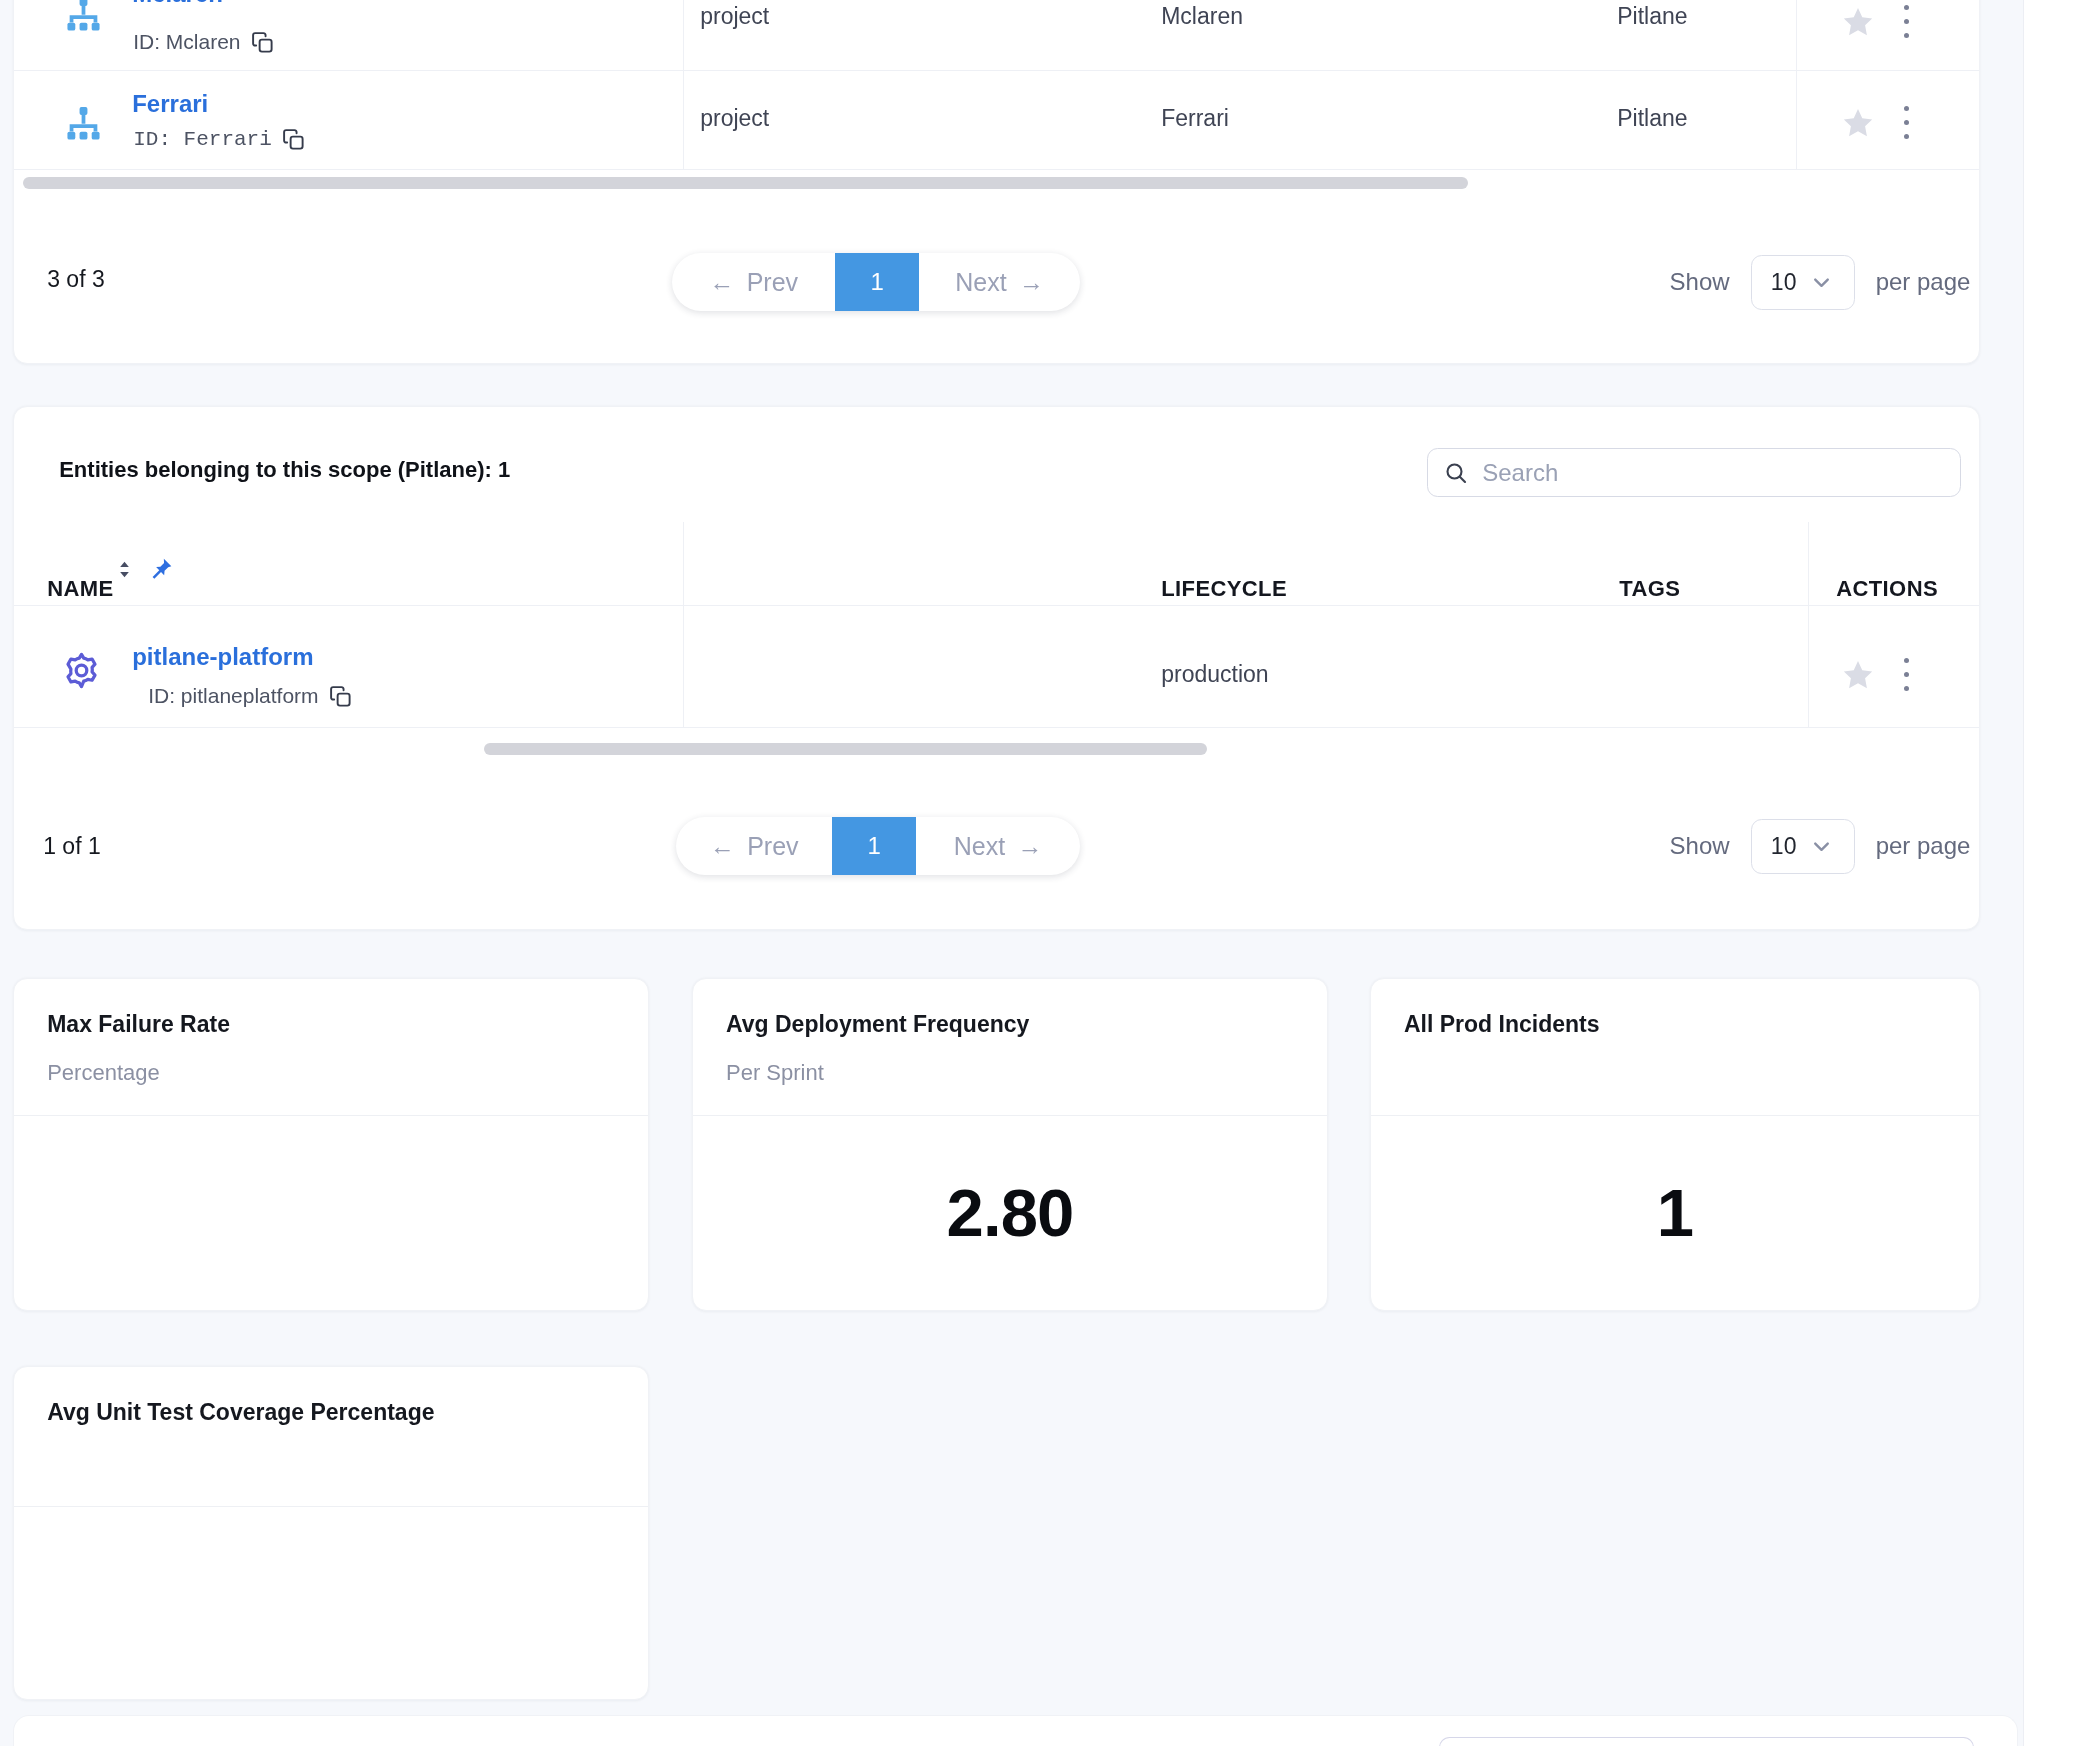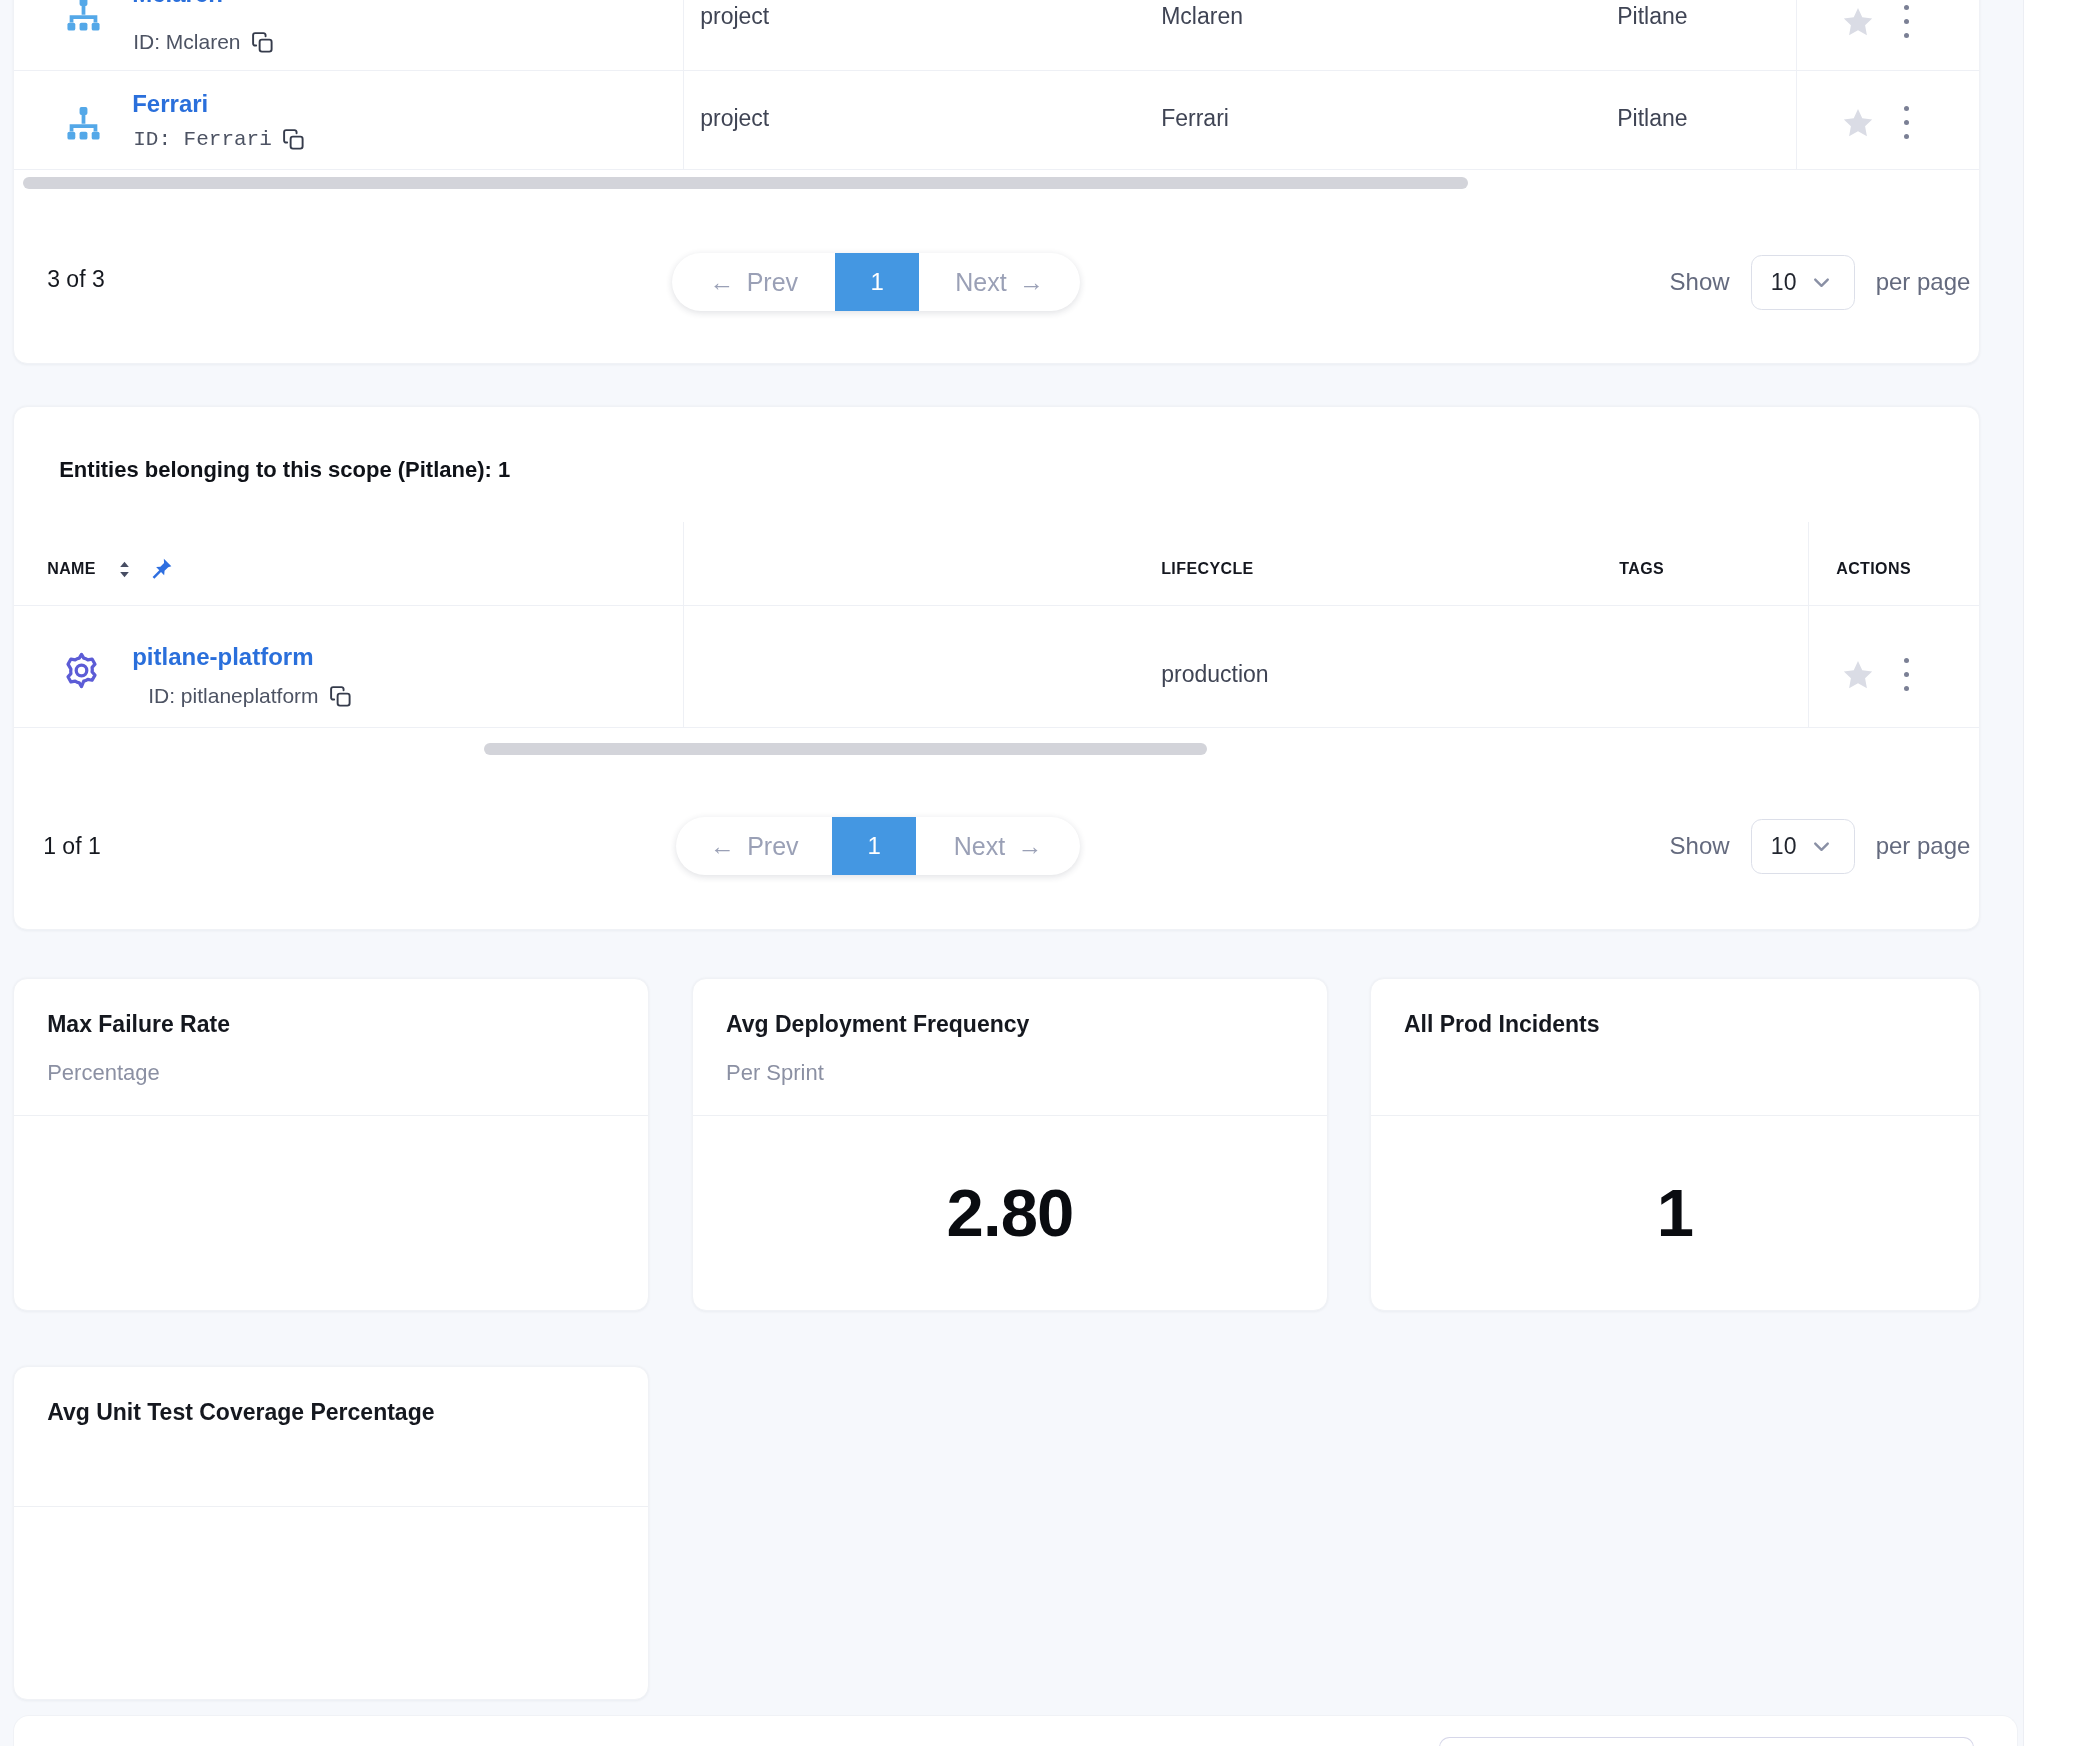--- a/index.html
+++ b/index.html
@@ -57,22 +57,22 @@
     position:absolute; display:flex; align-items:center; gap:21px;
     font-size:24px; color:#646a7e;
   }
   .select-box {
     width:104px; height:55px; border:1.8px solid #dcdfe9; border-radius:10.6px;
     background:#fff; display:flex; align-items:center; justify-content:center; gap:13px;
     cursor:pointer;
   }
   .select-box .val { font-size:23px; font-weight:500; color:#22262f; }
   .header-label {
-    position:absolute; font-size:16px; font-weight:700; color:#14171f;
-    letter-spacing:0.4px; white-space:nowrap;
+    position:absolute; font-size:22px; font-weight:700; color:#14171f;
+    letter-spacing:0.4px; white-space:nowrap;margin-top:16px;
   }
   .search-box {
     position:absolute; border:1.8px solid #d7dae5; border-radius:10.6px; background:#fff;
     display:flex; align-items:center; padding:0 16px; gap:14px;
   }
   .search-box input {
     border:none; outline:none; flex:1; font-size:24px; color:#22262f;
     font-family:"Liberation Sans", sans-serif; background:transparent;
   }
   .search-box input::placeholder { color:#9aa1b5; }
@@ -219,20 +219,26 @@
         </svg>
     </div>
     <span>per page</span>
   </div>
 </section>
 
 <section class="card" style="left:13.2px; top:406px; width:1967px; height:524px;">
 
   <div class="section-title" style="left:45px; top:50px;">Entities belonging to this scope (Pitlane): 1</div>
 
+  <div class="search-box" style="left:1413px; top:41px; width:534px; height:49px;">
+    <svg width="24" height="24" viewBox="0 0 24 24">
+        <use href="#search-icon-g"></use>
+      </svg>
+    <input type="text" placeholder="Search" style="">
+  </div>
 
   <span class="header-label" style="left:33px; top:153px;">NAME</span>
   <svg width="23" height="23" viewBox="0 0 24 24" style="position:absolute; left:99px; top:151px;">
       <use href="#sort-icon-g"></use>
     </svg>
   <svg width="25" height="25" viewBox="0 0 24 24" style="position:absolute; left:134px; top:150px;">
       <use href="#pin-icon-g"></use>
     </svg>
   <span class="header-label" style="left:1147px; top:153px;">LIFECYCLE</span>
   <span class="header-label" style="left:1605px; top:153px;">TAGS</span>

